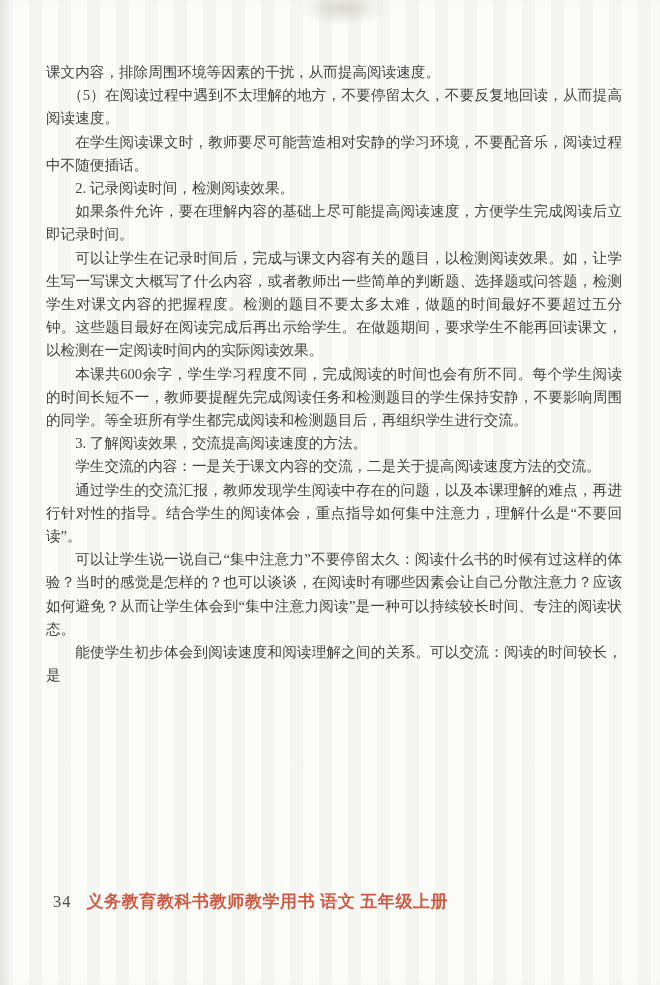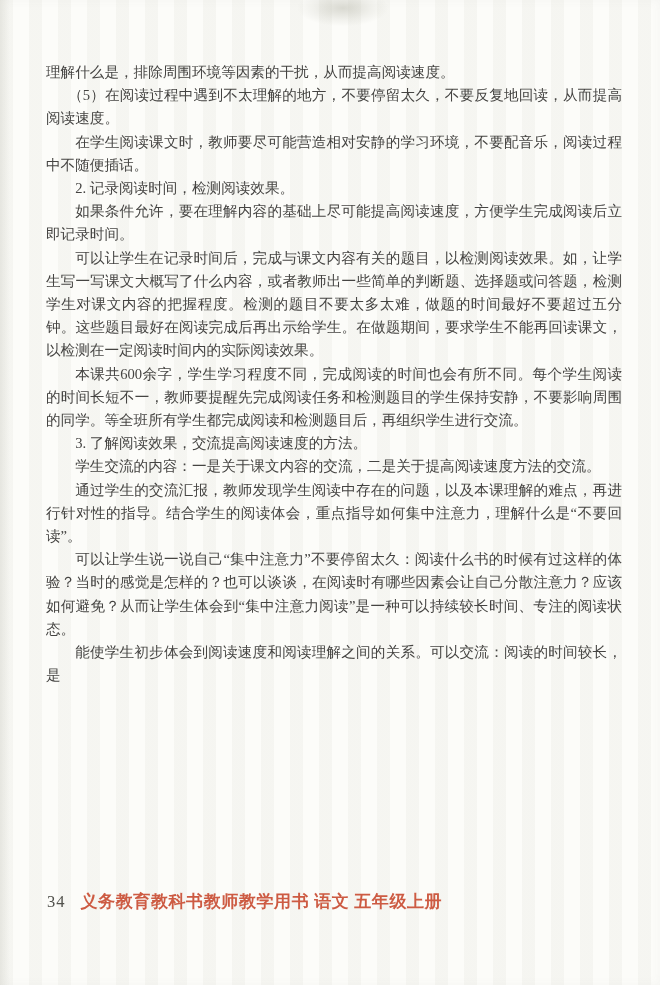--- a/index.html
+++ b/index.html
@@ -64,21 +64,21 @@
   .content p {
     margin: 0;
     padding: 0;
     text-indent: 2em;
   }
   .content p.no-indent   { text-indent: 0; }
   .content p.paren-indent{ text-indent: 1.5em; }
 
   .footer {
     position: absolute;
-    left: 47px;
+    left: 53px;
     top: 890px;
     display: flex;
     align-items: baseline;
   }
   .page-num {
     font-size: 16.5px;
     color: #51514c;
     letter-spacing: 1px;
   }
   .book-title {
@@ -91,21 +91,21 @@
 </style>
 </head>
 <body>
 
 <div class="page">
   <div class="scan-texture"></div>
   <div class="left-edge"></div>
   <div class="top-smudge"></div>
 
   <div class="content">
-    <p class="no-indent">理解什么是，排除周围环境等因素的干扰，从而提高阅读速度。</p>
+    <p class="no-indent">课文内容，排除周围环境等因素的干扰，从而提高阅读速度。</p>
     <p class="paren-indent">（5）在阅读过程中遇到不太理解的地方，不要停留太久，不要反复地回读，从而提高阅读速度。</p>
     <p>在学生阅读课文时，教师要尽可能营造相对安静的学习环境，不要配音乐，阅读过程中不随便插话。</p>
     <p>2. 记录阅读时间，检测阅读效果。</p>
     <p>如果条件允许，要在理解内容的基础上尽可能提高阅读速度，方便学生完成阅读后立即记录时间。</p>
     <p>可以让学生在记录时间后，完成与课文内容有关的题目，以检测阅读效果。如，让学生写一写课文大概写了什么内容，或者教师出一些简单的判断题、选择题或问答题，检测学生对课文内容的把握程度。检测的题目不要太多太难，做题的时间最好不要超过五分钟。这些题目最好在阅读完成后再出示给学生。在做题期间，要求学生不能再回读课文，以检测在一定阅读时间内的实际阅读效果。</p>
     <p>本课共600余字，学生学习程度不同，完成阅读的时间也会有所不同。每个学生阅读的时间长短不一，教师要提醒先完成阅读任务和检测题目的学生保持安静，不要影响周围的同学。等全班所有学生都完成阅读和检测题目后，再组织学生进行交流。</p>
     <p>3. 了解阅读效果，交流提高阅读速度的方法。</p>
     <p>学生交流的内容：一是关于课文内容的交流，二是关于提高阅读速度方法的交流。</p>
     <p>通过学生的交流汇报，教师发现学生阅读中存在的问题，以及本课理解的难点，再进行针对性的指导。结合学生的阅读体会，重点指导如何集中注意力，理解什么是“不要回读”。</p>
     <p>可以让学生说一说自己“集中注意力”不要停留太久：阅读什么书的时候有过这样的体验？当时的感觉是怎样的？也可以谈谈，在阅读时有哪些因素会让自己分散注意力？应该如何避免？从而让学生体会到“集中注意力阅读”是一种可以持续较长时间、专注的阅读状态。</p>

